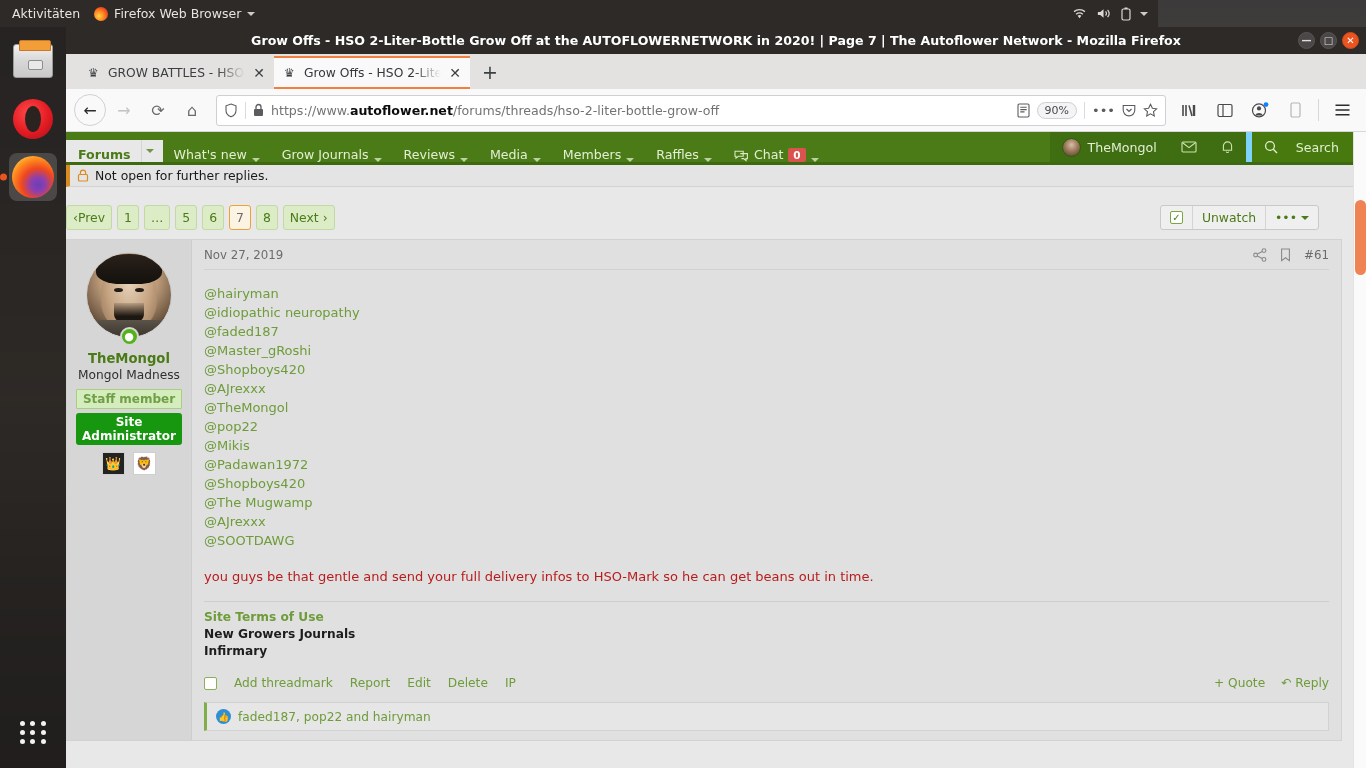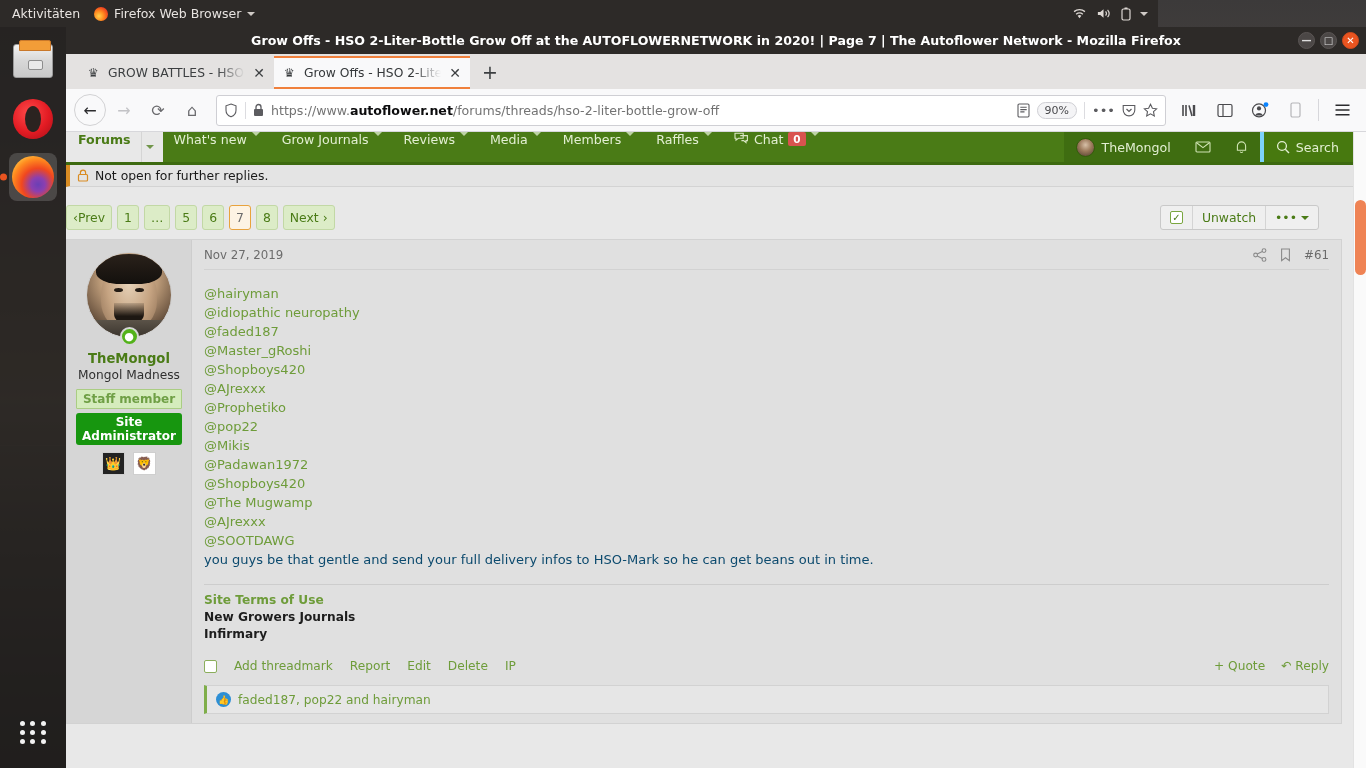--- a/index.html
+++ b/index.html
@@ -187,35 +187,35 @@
   #vscroll-thumb {
     position:absolute; left:1px; width:11px; top:68px; height:75px;
     background:#ef8354; border-radius:6px;
   }
 
   #fnav {
     height:33px; background:#4a7b16;
     display:flex; align-items:stretch; font-size:12.6px; color:#e3efd3;
     position:relative; border-bottom:3px solid #3d6a10;
   }
-  .fnav-item { display:flex; align-items:flex-start; gap:5px; padding:0 11px; white-space:nowrap; }
+  .fnav-item { display:flex; align-items:flex-end; gap:5px; padding:0 11px; white-space:nowrap;margin-top:8px; }
   .fnav-item.home { background:#e8e8e8; color:#4a7b16; font-weight:bold; gap:0; padding:0; }
   .fnav-item.home .lbl { padding:0 10px 0 12px; }
   .fnav-item.home .cd { padding:0 9px 0 4px; border-left:1px solid #cfcfcf; height:100%; display:flex; align-items:center; }
   .fnav-item .cd { opacity:.75; }
   .cdown { width:0;height:0;border-left:4px solid transparent;border-right:4px solid transparent;border-top:4px solid currentColor; display:inline-block; }
   .fnav-right { margin-left:auto; display:flex; align-items:stretch; }
   .fnav-user { display:flex; align-items:center; gap:7px; padding:0 12px; background:#3f6d11; }
   .fnav-user .av {
     width:19px;height:19px;border-radius:50%;
     background: radial-gradient(circle at 50% 35%, #d7c0a8 0%, #9c7a5c 45%, #4c3b2c 100%);
     border:1px solid #355c0c;
   }
   .fnav-icn { display:flex; align-items:center; padding:0 12px; font-size:14px; background:#3f6d11; color:#cfe3b3; }
-  .fnav-search { display:flex; align-items:center; gap:6px; padding:0 14px 0 12px; background:#47790f; border-left:4px solid #7dd3fc; }
+  .fnav-search { display:flex; align-items:center; gap:18px; padding:0 14px 0 12px; background:#47790f; border-left:6px solid #7dd3fc; }
   .chat-badge { background:#d9534f; color:#fff; font-size:10.5px; border-radius:2px; padding:1px 5px; font-weight:bold; }
 
   #notice {
     background:#e4e4e4; border-left:4px solid #d98c23;
     height:22px; display:flex; align-items:center; gap:6px;
     font-size:12.4px; color:#1a1a1a; padding-left:7px;
     border-bottom:1px solid #d3d3d3;
   }
 
   #contentwrap { padding: 10px 11px 0 0; }
@@ -297,21 +297,21 @@
   .ubadge.dark { background:#232323; }
 
   .post-main { flex:1; padding:8px 12px 9px; display:flex; flex-direction:column; min-width:0; }
   .post-head {
     display:flex; align-items:center; font-size:11.8px; color:#6b6b6b;
     padding-bottom:7px; border-bottom:1px solid #d2d2d2;
   }
   .post-head .hright { margin-left:auto; display:flex; align-items:center; gap:13px; }
   .post-body { padding-top:14px; font-size:13px; color:#1d1d1d; line-height:19px; }
   .mention { color:#6e9c3a; display:block; }
-  .post-text { color:#0c4a6e; }
+  .post-text { margin-top:17px; color:#b91c1c; }
   .sig {
     margin-top:15px; border-top:1px solid #cdcdcd; padding-top:7px;
     font-size:12.2px; line-height:17px;
   }
   .sig a { color:#6e9c3a; font-weight:bold; text-decoration:none; display:block; }
   .sig b { color:#1d1d1d; display:block; font-weight:bold; }
   .post-actions {
     margin-top:16px; display:flex; align-items:center; gap:17px;
     font-size:12.2px; color:#6e9c3a;
   }
@@ -639,21 +639,21 @@
               </span>
             </div>
 
             <div class="post-body">
               <a class="mention">@hairyman</a>
               <a class="mention">@idiopathic neuropathy</a>
               <a class="mention">@faded187</a>
               <a class="mention">@Master_gRoshi</a>
               <a class="mention">@Shopboys420</a>
               <a class="mention">@AJrexxx</a>
-              <a class="mention">@Prophetiko</a>
+              <a class="mention">@TheMongol</a>
               <a class="mention">@pop22</a>
               <a class="mention">@Mikis</a>
               <a class="mention">@Padawan1972</a>
               <a class="mention">@Shopboys420</a>
               <a class="mention">@The Mugwamp</a>
               <a class="mention">@AJrexxx</a>
               <a class="mention">@SOOTDAWG</a>
               <div class="post-text">you guys be that gentle and send your full delivery infos to HSO-Mark so he can get beans out in time.</div>
             </div>
 

